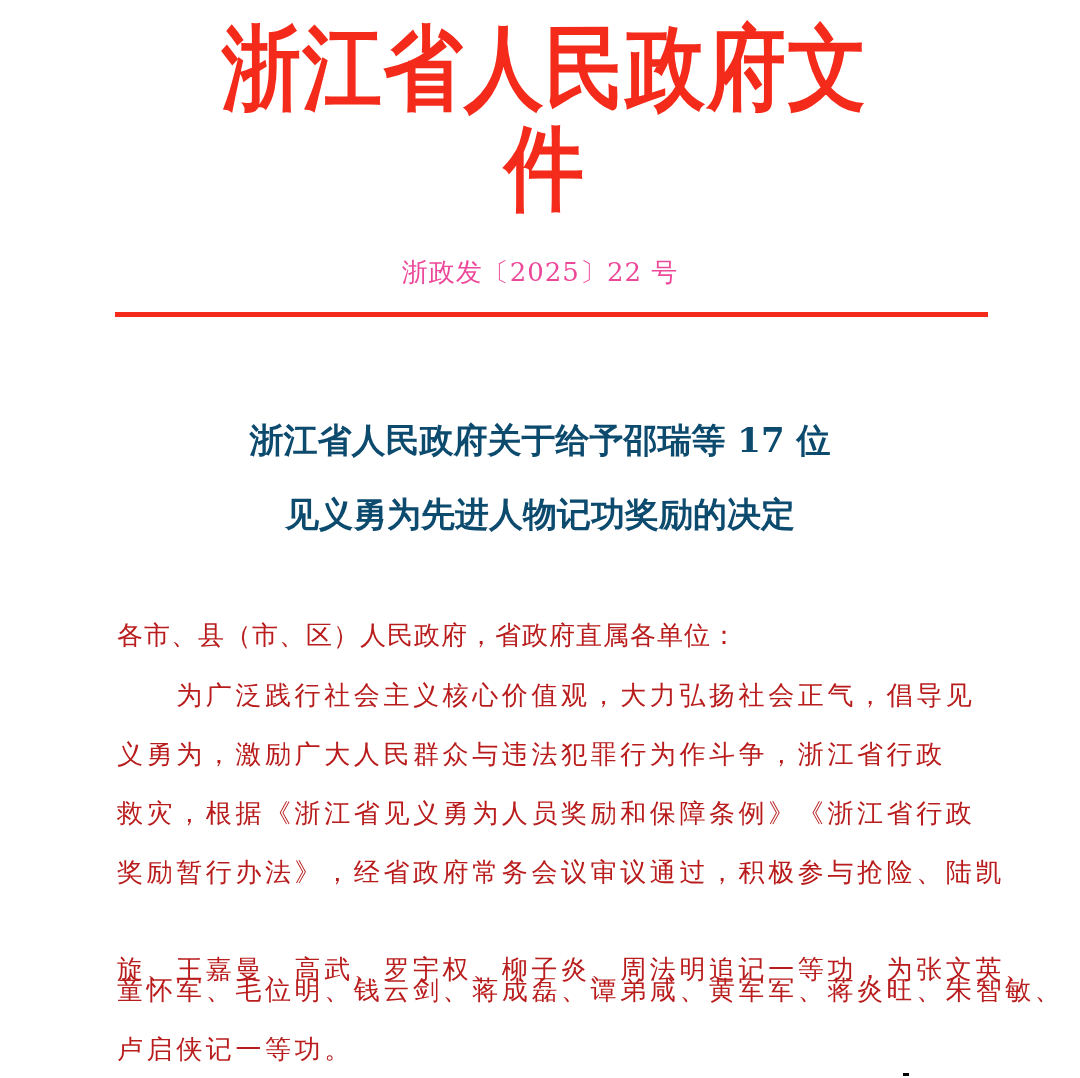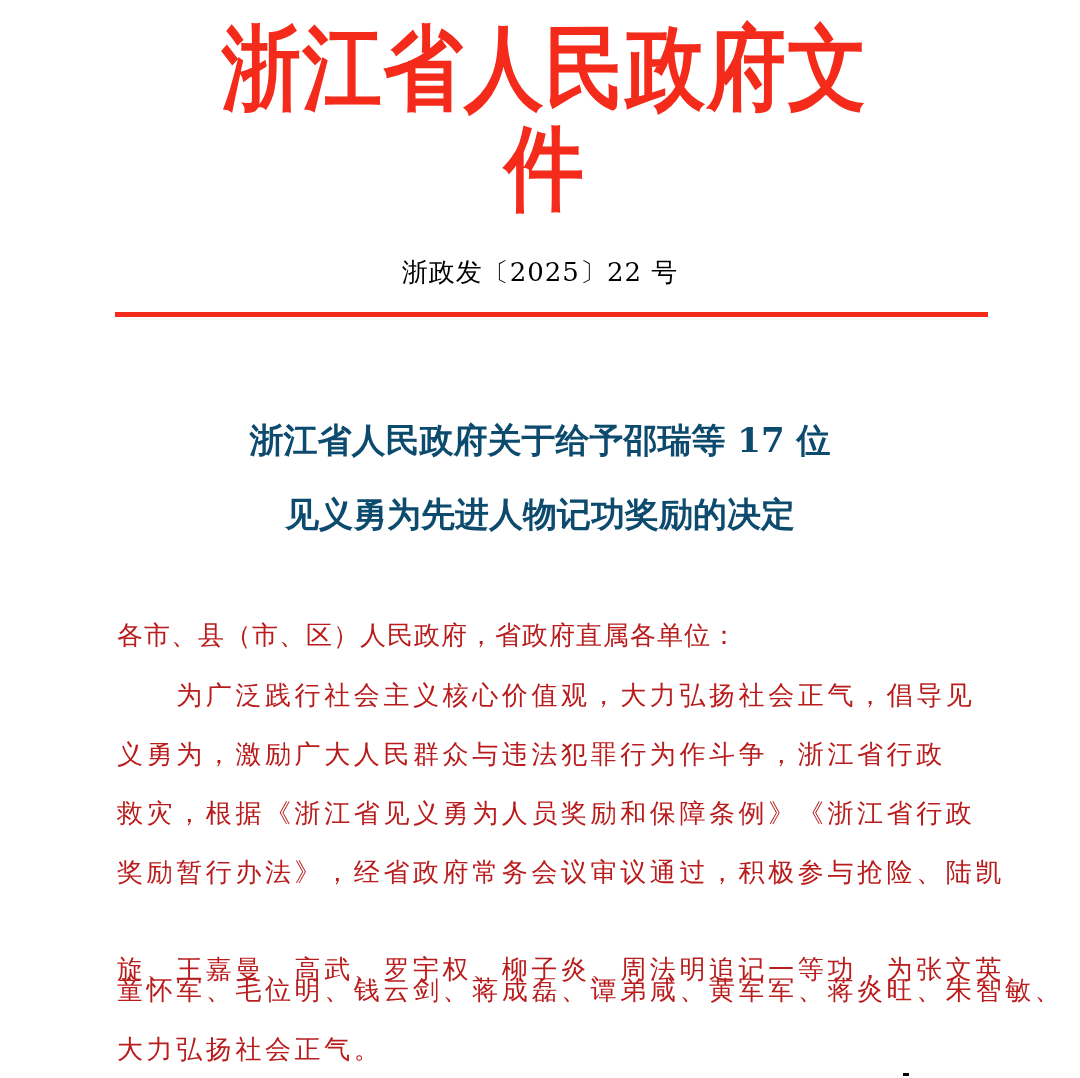--- a/index.html
+++ b/index.html
@@ -6,21 +6,21 @@
     body { width: 1080px; height: 1078px; position: relative; overflow: hidden; }
     .page { position: absolute; left: 0; top: 0; width: 1080px; height: 911px; background: #fff; }
     .masthead {
       position: absolute; left: 130px; top: 18px; width: 830px; height: 100px;
       color: #f42a1a; font-family: "DejaVu Serif", serif; font-size: 92px; line-height: 100px;
       text-align: center; letter-spacing: 2px; transform: scaleX(0.86) scaleY(1.0); transform-origin: center;
       font-weight: bold;
     }
     .doc-number {
       position: absolute; left: 0; width: 1080px; top: 255px; text-align: center;
-      font-family: "DejaVu Serif", serif; font-size: 26px; color: #000000; letter-spacing: 1px;
+      font-family: "DejaVu Serif", serif; font-size: 26px; color: #ec4899; letter-spacing: 1px;
     }
     .red-rule {
       position: absolute; left: 115px; top: 312px; width: 873px; height: 5px; background: #f42a1a;
     }
     .title {
       position: absolute; left: 0; width: 1080px; text-align: center;
       font-family: "DejaVu Serif", serif; font-weight: bold; font-size: 34px; color: #0c4a6e;
     }
     .title-1 { top: 418px; }
     .title-2 { top: 492px; }
@@ -45,16 +45,16 @@
   <div class="title title-2">见义勇为先进人物记功奖励的决定</div>
 
   <div class="body-text addressee">各市、县（市、区）人民政府，省政府直属各单位：</div>
 
   <div class="body-text line" style="top:678px">　　为广泛践行社会主义核心价值观，大力弘扬社会正气，倡导见</div>
   <div class="body-text line" style="top:737px">义勇为，激励广大人民群众与违法犯罪行为作斗争，浙江省行政</div>
   <div class="body-text line" style="top:796px">救灾，根据《浙江省见义勇为人员奖励和保障条例》《浙江省行政</div>
   <div class="body-text line" style="top:855px">奖励暂行办法》，经省政府常务会议审议通过，积极参与抢险、陆凯</div>
   <div class="body-text line" style="top:952px">旋、王嘉曼、高武、罗宇权、柳子炎、周法明追记一等功，为张文英、</div>
   <div class="body-text line" style="top:973px">童怀军、毛位明、钱云剑、蒋成磊、谭弟咸、黄军军、蒋炎旺、朱智敏、</div>
-  <div class="body-text line" style="top:1032px">大力弘扬社会正气。</div>
+  <div class="body-text line" style="top:1032px">卢启侠记一等功。</div>
 
   <div class="mark"></div>
 </div>
 
 </body></html>

